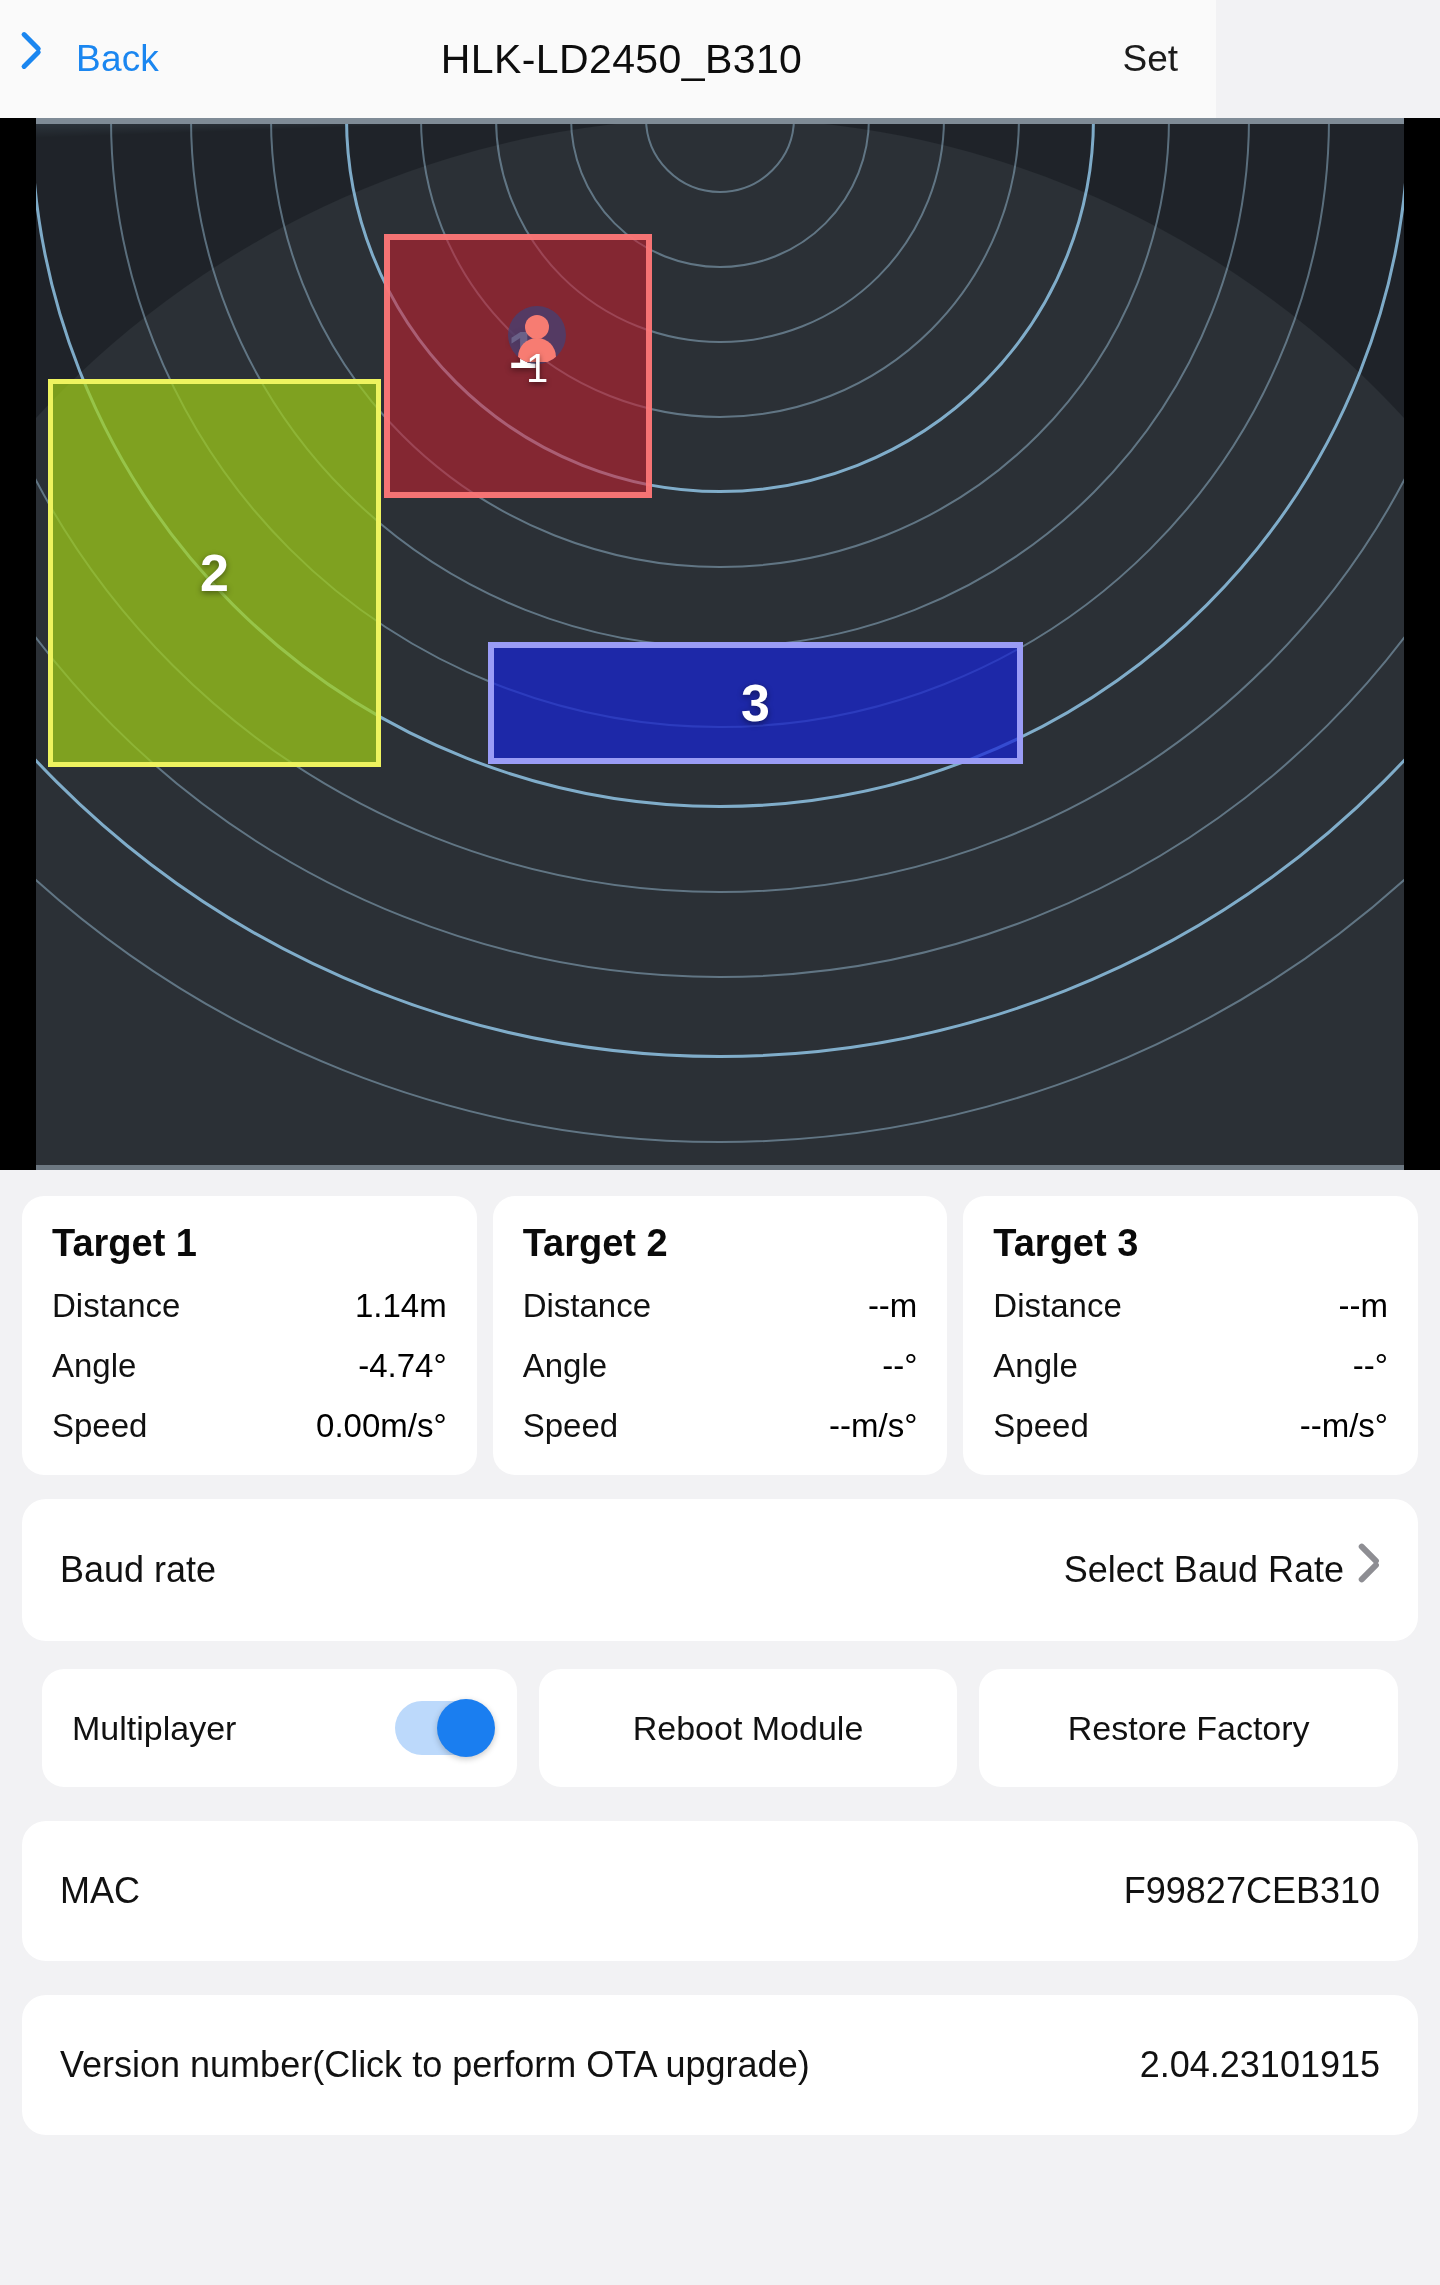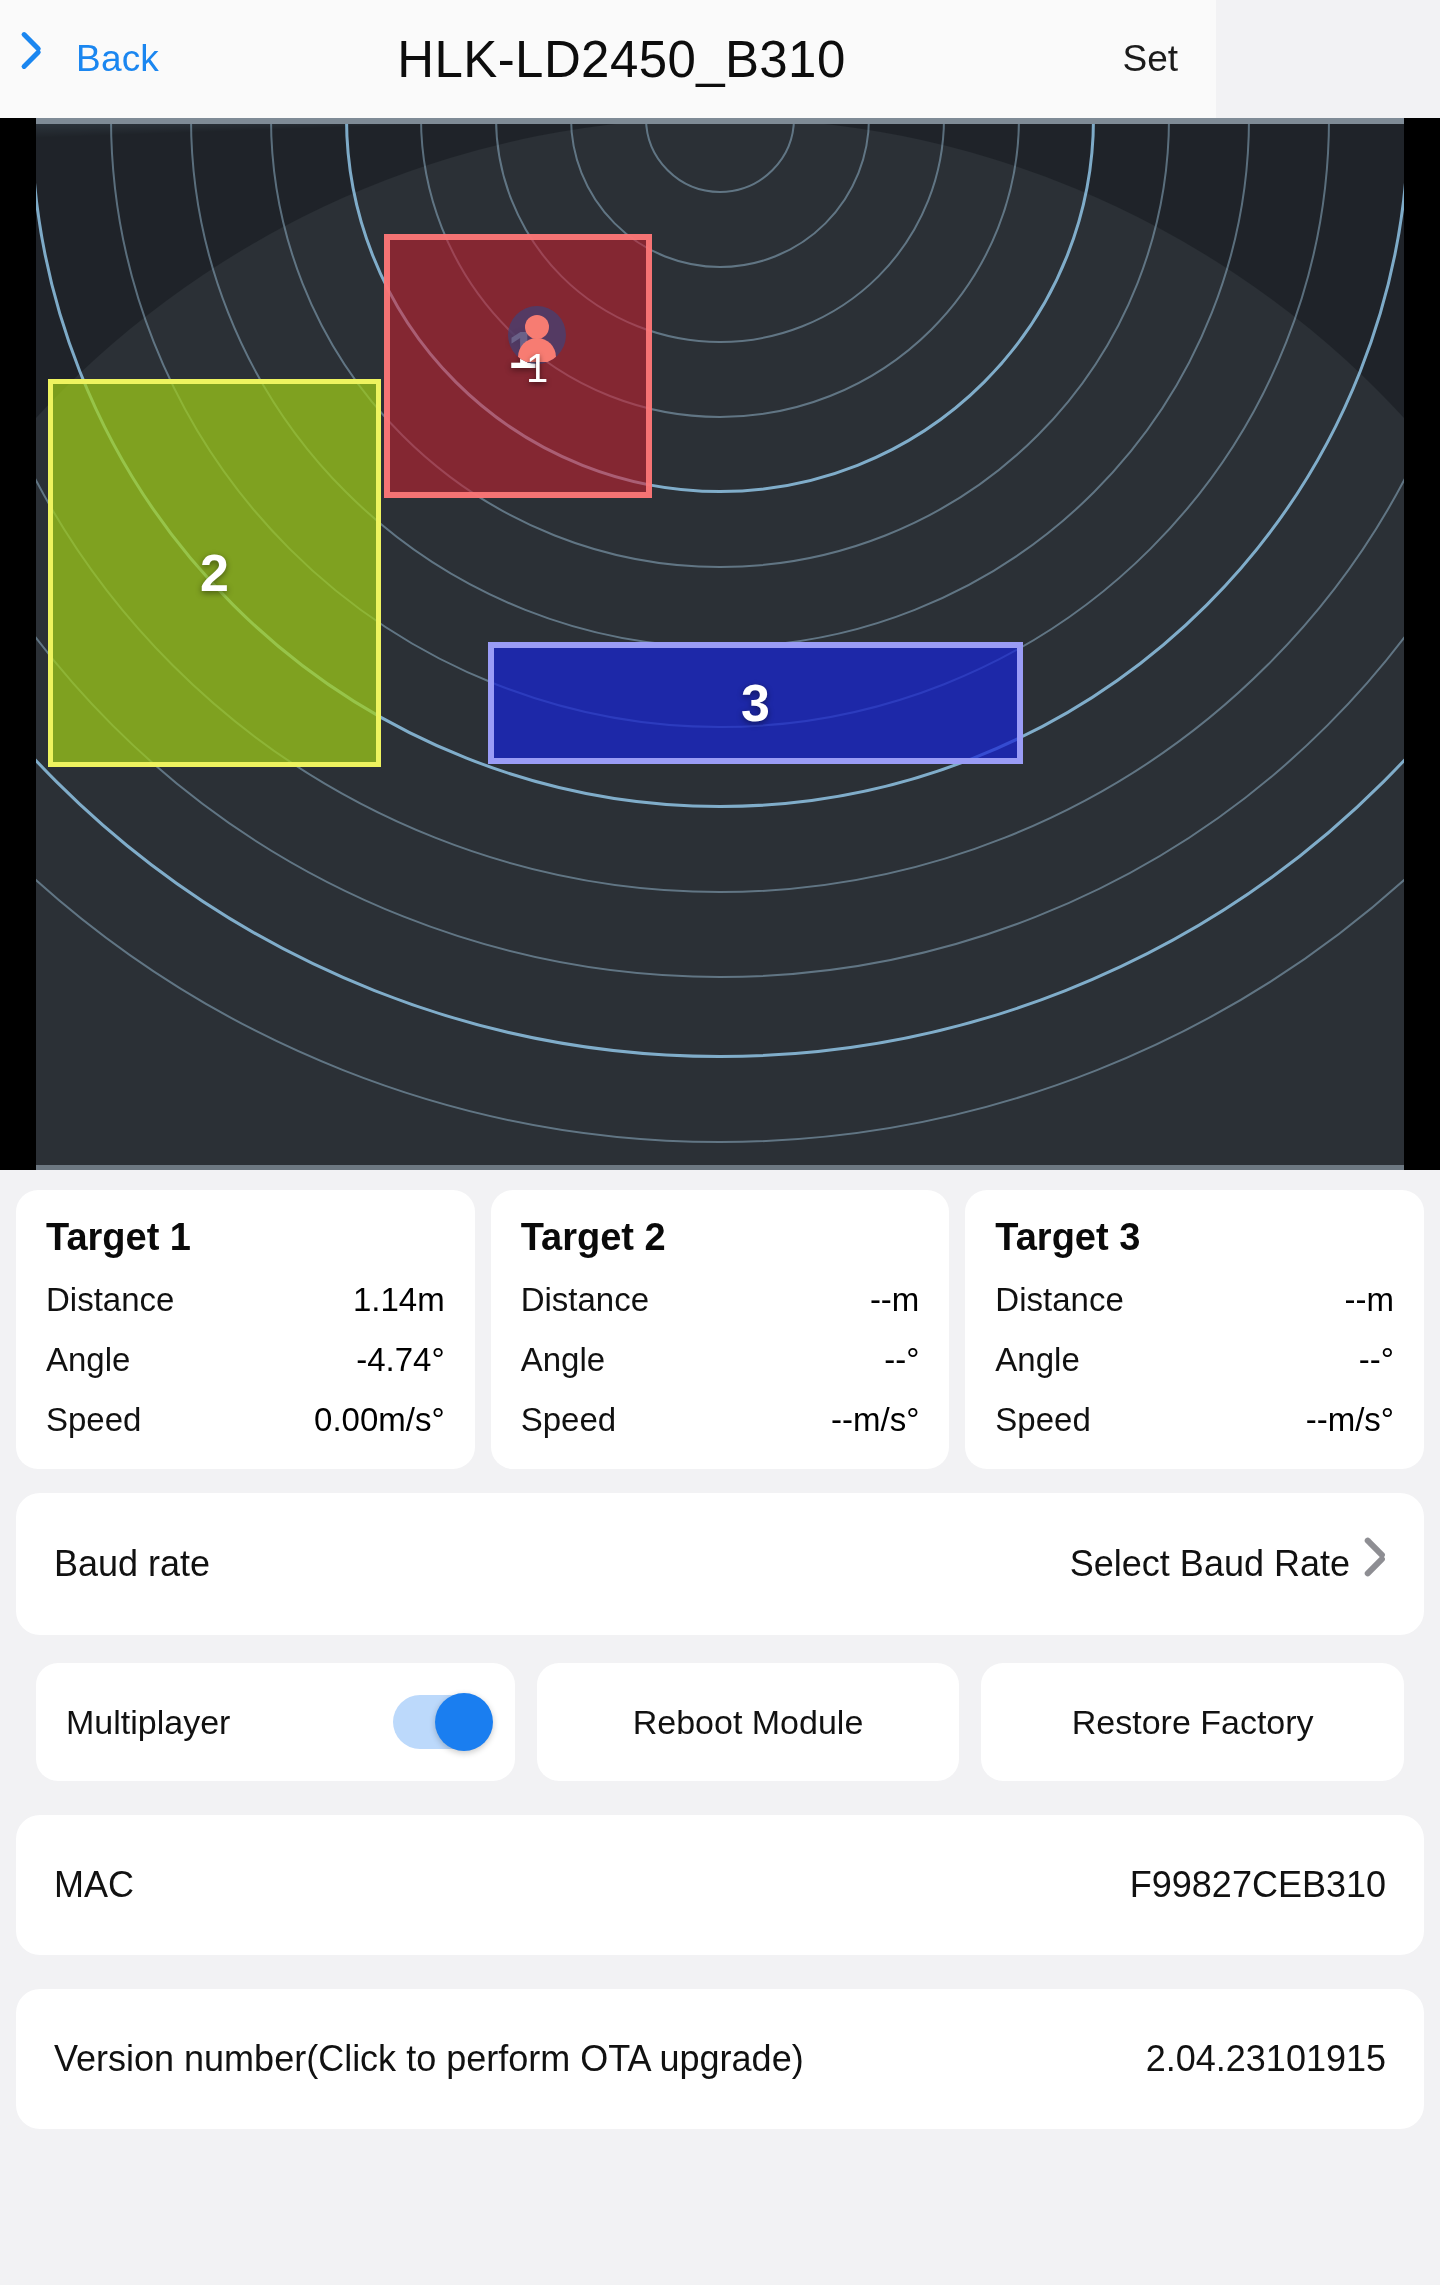--- a/index.html
+++ b/index.html
@@ -45,21 +45,21 @@
   .chev-left::after  { top: 10px; transform: rotate(-135deg); transform-origin: left center; }
   .back-label {
     font-size: 37px;
     color: #1a86f0;
     letter-spacing: 0.2px;
   }
   .header-title {
     position: absolute;
     left: 0; right: 0;
     text-align: center;
-    font-size: 51px;
+    font-size: 41px;
     color: #0d0d0d;
     letter-spacing: 0.4px;
     margin-left: 27px;
   }
   .set-btn {
     position: absolute;
     right: 38px;
     font-size: 37px;
     color: #1c1c1c;
     cursor: pointer;
@@ -221,21 +221,21 @@
     text-align: center;
     font-size: 40px;
     color: #ffffff;
     text-shadow: 0 2px 5px rgba(0,0,0,0.5);
   }
 
   
   .content {
     width: 1440px;
     background: #f2f2f4;
-    padding: 0;
+    padding: 6px;
   }
   .target-row {
     display: flex;
     gap: 16px;
     padding: 20px 16px 0 16px;
   }
   .target-card {
     flex: 1 1 0;
     background: #ffffff;
     border-radius: 22px;

